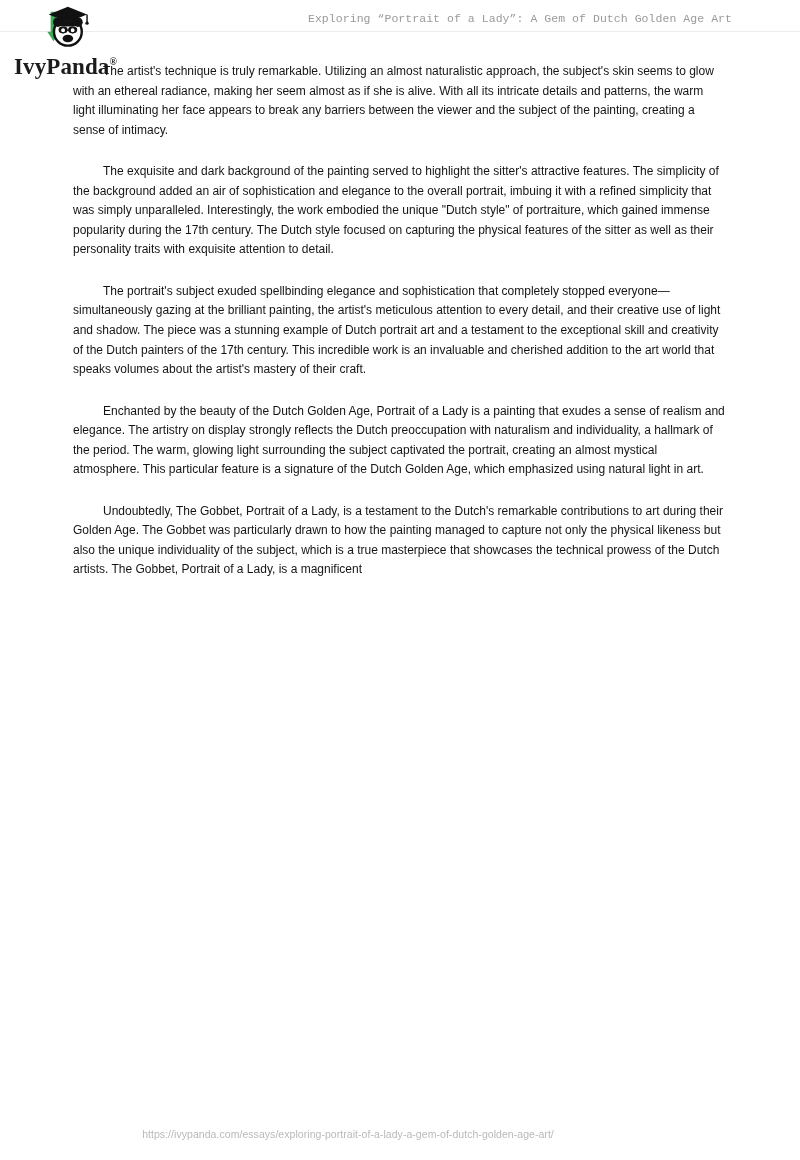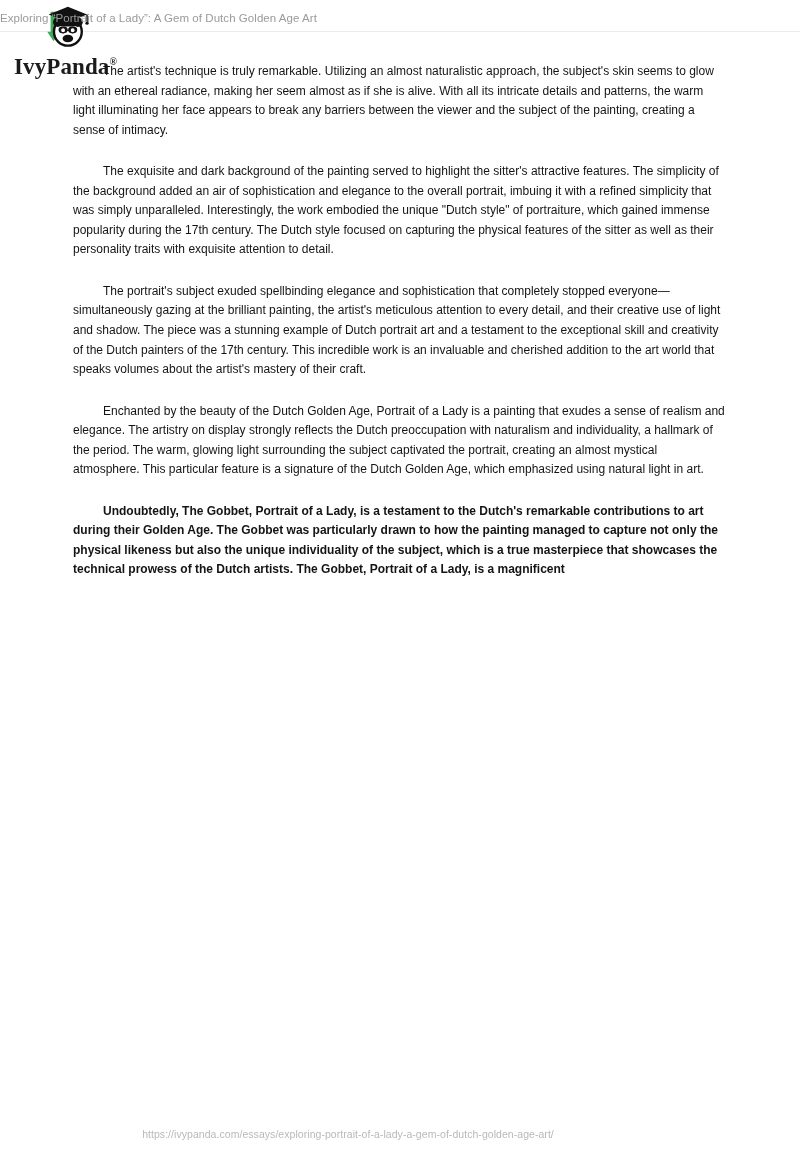--- a/index.html
+++ b/index.html
@@ -55,25 +55,26 @@
     font-size: 10px;
     vertical-align: super;
     font-weight: bold;
   }
 
   .running-title {
     position: absolute;
     top: 12px;
     left: 0;
     width: 732px;
-    text-align: left;
+    text-align: right;
     font-size: 11.5px;
     color: #9a9a9a;
     letter-spacing: 0.05px;
     white-space: nowrap;
+    font-family: Liberation Mono, monospace;
   }
 
   
   .article {
     position: absolute;
     top: 62px;
     left: 73px;
     width: 653px;
   }
 
@@ -96,21 +97,20 @@
   p.para {
     font-size: 12px;
     line-height: 1.63;
     margin: 0 0 22px 0;
     text-indent: 30px;
     color: #141414;
     text-align: left;
   }
   p.para:last-child {
     margin-bottom: 6px;
-    font-weight: bold;
   }
 
   
   .page-footer {
     position: absolute;
     bottom: 18px;
     left: 0;
     width: 696px;
     text-align: center;
   }

